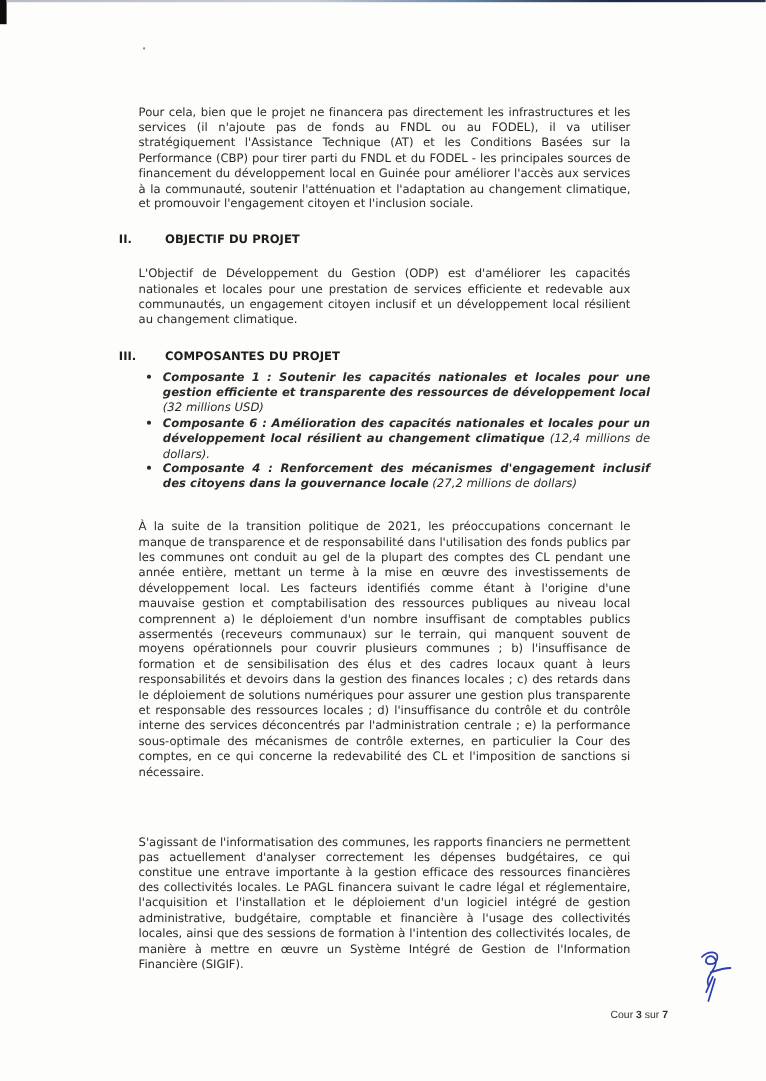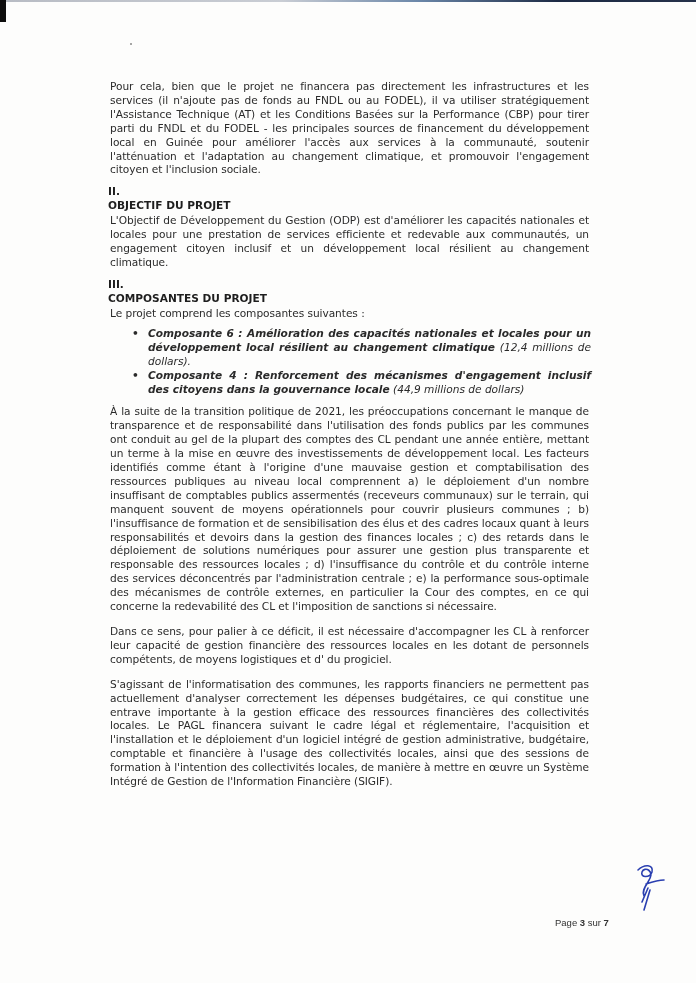--- a/index.html
+++ b/index.html
@@ -12,27 +12,26 @@
   .scan-edge-left {
     position: absolute; left: 0; top: 0; width: 6px; height: 22px; background: #0d0d0d;
   }
   .scan-edge-top {
     position: absolute; left: 6px; top: 0; width: 690px; height: 2px;
     background: linear-gradient(90deg, #b8bcc4 0%, #c9cdd4 40%, #6a86a8 60%, #1c2a44 80%, #26324a 100%);
   }
   .speck { position: absolute; left: 130px; top: 43px; width: 2px; height: 2px; background: #888; border-radius: 50%; }
   .page { position: absolute; left: 108px; top: 78px; width: 483px; }
   p.body, .intro {
-    margin: 2px; font-size: 10.6px; line-height: 13.9px; text-align: justify;
+    margin: 18px; font-size: 10.6px; line-height: 13.9px; text-align: justify;
     letter-spacing: -0.05px;
   }
   .section-title {
     margin: 7px 0 0 0; font-size: 10.6px; line-height: 14px; font-weight: bold; color: #1e1e1e;
     display: flex;
-    flex-direction: column;
   }
   .section-num { width: 42px; }
   ul.components { margin: 6px 0 0 0; padding-left: 40px; list-style: none; }
   ul.components li {
     position: relative; font-size: 10.6px; line-height: 13.9px; text-align: justify;
   }
   ul.components li::before {
     content: "•"; position: absolute; left: -16px; top: 0; font-style: normal; font-weight: bold;
   }
   .comp-title { font-weight: bold; font-style: italic; }
@@ -58,43 +57,45 @@
   <div class="section-title">
     <span class="section-num">II.</span>
     <span>OBJECTIF DU PROJET</span>
   </div>
   <p class="body">L'Objectif de Développement du Gestion (ODP) est d'améliorer les capacités nationales et locales pour une prestation de services efficiente et redevable aux communautés, un engagement citoyen inclusif et un développement local résilient au changement climatique.</p>
 
   <div class="section-title">
     <span class="section-num">III.</span>
     <span>COMPOSANTES DU PROJET</span>
   </div>
-  <p class="body">Le projet comprend les composantes suivantes :</p>
 
   <ul class="components">
+    <li>
+      <span class="comp-title">Composante 1 : Soutenir les capacités nationales et locales pour une gestion efficiente et transparente des ressources de développement local</span>
+      <span class="comp-amount">(32 millions USD)</span>
+    </li>
     <li>
       <span class="comp-title">Composante 6 : Amélioration des capacités nationales et locales pour un développement local résilient au changement climatique</span>
       <span class="comp-amount">(12,4 millions de dollars).</span>
     </li>
     <li>
       <span class="comp-title">Composante 4 : Renforcement des mécanismes d'engagement inclusif des citoyens dans la gouvernance locale</span>
-      <span class="comp-amount">(44,9 millions de dollars)</span>
+      <span class="comp-amount">(27,2 millions de dollars)</span>
     </li>
   </ul>
 
   <div class="gap"></div>
   <p class="body">À la suite de la transition politique de 2021, les préoccupations concernant le manque de transparence et de responsabilité dans l'utilisation des fonds publics par les communes ont conduit au gel de la plupart des comptes des CL pendant une année entière, mettant un terme à la mise en œuvre des investissements de développement local. Les facteurs identifiés comme étant à l'origine d'une mauvaise gestion et comptabilisation des ressources publiques au niveau local comprennent a) le déploiement d'un nombre insuffisant de comptables publics assermentés (receveurs communaux) sur le terrain, qui manquent souvent de moyens opérationnels pour couvrir plusieurs communes ; b) l'insuffisance de formation et de sensibilisation des élus et des cadres locaux quant à leurs responsabilités et devoirs dans la gestion des finances locales ; c) des retards dans le déploiement de solutions numériques pour assurer une gestion plus transparente et responsable des ressources locales ; d) l'insuffisance du contrôle et du contrôle interne des services déconcentrés par l'administration centrale ; e) la performance sous-optimale des mécanismes de contrôle externes, en particulier la Cour des comptes, en ce qui concerne la redevabilité des CL et l'imposition de sanctions si nécessaire.</p>
   <div class="gap"></div>
-  <p class="body">Dans ce sens, pour palier à ce déficit, il est nécessaire d'accompagner les CL à renforcer leur capacité de gestion financière des ressources locales en les dotant de personnels compétents, de moyens logistiques et d' du progiciel.</p>
   <div class="gap"></div>
   <p class="body">S'agissant de l'informatisation des communes, les rapports financiers ne permettent pas actuellement d'analyser correctement les dépenses budgétaires, ce qui constitue une entrave importante à la gestion efficace des ressources financières des collectivités locales. Le PAGL financera suivant le cadre légal et réglementaire, l'acquisition et l'installation et le déploiement d'un logiciel intégré de gestion administrative, budgétaire, comptable et financière à l'usage des collectivités locales, ainsi que des sessions de formation à l'intention des collectivités locales, de manière à mettre en œuvre un Système Intégré de Gestion de l'Information Financière (SIGIF).</p>
 </div>
 
 <svg class="signature" viewBox="0 0 40 52">
   <path d="M8 8 C14 2, 24 2, 22 10 C20 16, 10 16, 12 10 C14 4, 26 8, 18 20 C14 26, 12 30, 14 34 M16 22 C22 20, 30 18, 34 18 M18 26 L12 40 M20 28 L14 48" fill="none" stroke="#2a3fb0" stroke-width="1.6" stroke-linecap="round"></path>
 </svg>
 
 <div class="footer">
-  <span>Page</span>
+  <span>Cour</span>
   <b>3</b>
   <span>sur</span>
   <b>7</b>
 </div>
 
 </body></html>

